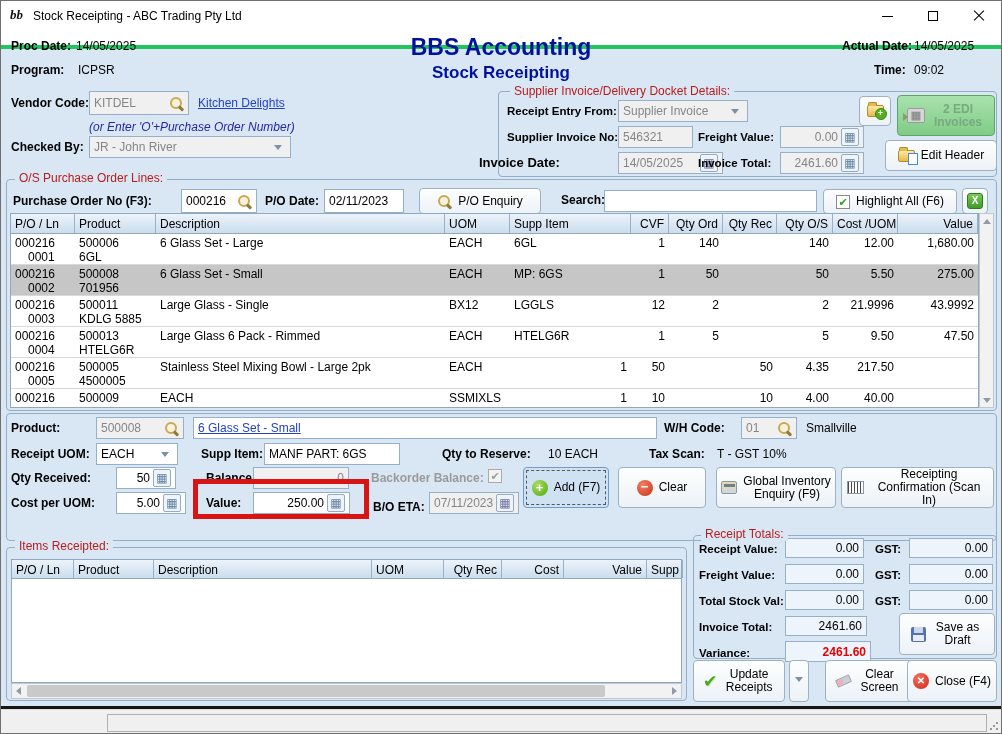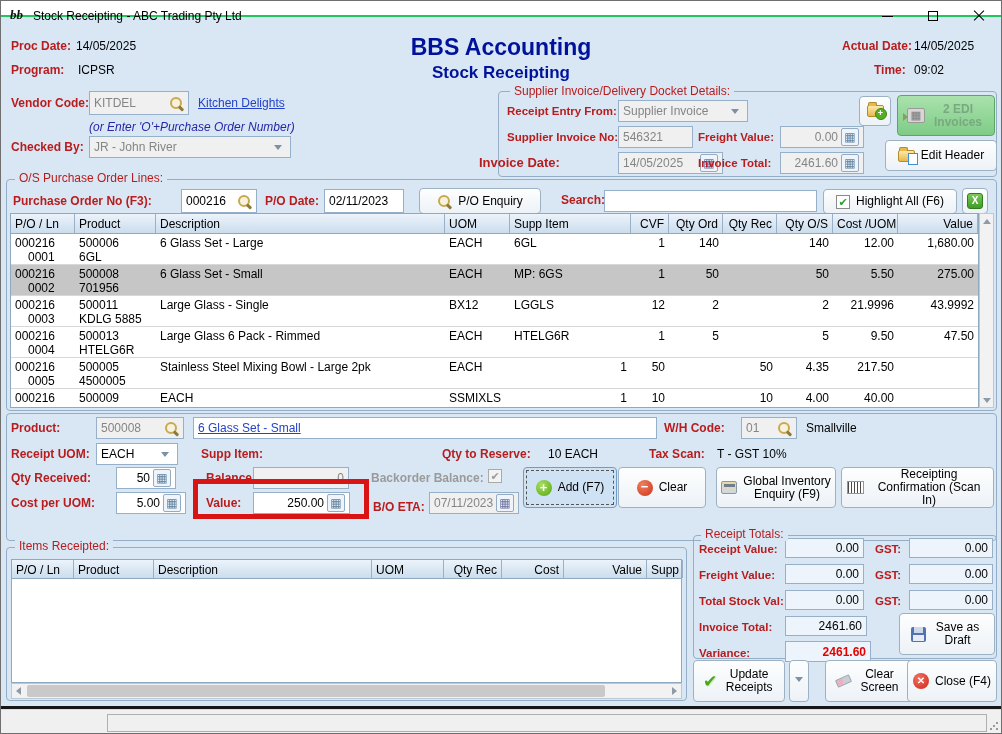--- a/index.html
+++ b/index.html
@@ -1,32 +1,32 @@
 <!DOCTYPE html>
 <html><head>
 <meta charset="utf-8">
 <style>
   * { box-sizing: border-box; margin:0; padding:0; }
   body { font-family: "Liberation Sans", sans-serif; font-size:12px; background:#888; }
   .win { position:relative; width:1002px; height:734px; background:#d9e7f5; border:1px solid #6f6f6f; overflow:hidden; }
   .abs { position:absolute; }
 
   
-  .titlebar { position:absolute; left:0; top:0; width:100%; height:16px; background:#ffffff; border-bottom:2px solid #22c55e; }
+  .titlebar { position:absolute; left:0; top:0; width:100%; height:48px; background:#ffffff; border-bottom:4px solid #22c55e; }
   .title-text { position:absolute; left:32px; top:8px; font-size:12px; color:#000; }
   .winbtn { position:absolute; top:0; width:46px; height:30px; display:flex; align-items:center; justify-content:center; }
   .glyph-min { width:11px; height:1px; background:#000; }
   .glyph-max { width:10px; height:10px; border:1px solid #000; }
   .glyph-close { position:relative; width:12px; height:12px; }
   .glyph-close::before, .glyph-close::after { content:''; position:absolute; left:-1px; top:5px; width:14px; height:1px; background:#000; }
   .glyph-close::before { transform:rotate(45deg); } .glyph-close::after { transform:rotate(-45deg); }
   .appicon { position:absolute; left:9px; top:6px; width:18px; height:18px; font-family:"Liberation Serif", serif; font-weight:bold; font-style:italic; font-size:13px; color:#111; }
 
   
-  .lbl { position:absolute; font-weight:bold; color:#b91c1c; line-height:14px; white-space:nowrap; }
+  .lbl { position:absolute; font-weight:bold; color:#000000; line-height:14px; white-space:nowrap; }
   .val { position:absolute; color:#000; line-height:14px; white-space:nowrap; }
   .navy { color:#00129b; }
   .grptitle { position:absolute; color:#b91c1c; background:#d9e7f5; padding:0 4px; line-height:13px; white-space:nowrap; z-index:2; }
   .link { color:#2442c8; text-decoration:underline; cursor:pointer; white-space:nowrap; }
   .hint { font-style:italic; color:#2525a8; }
   .graylbl { color:#9a9a9a; }
 
   
   .grp { position:absolute; border:1px solid #93aec6; border-radius:4px; background:transparent; }
 
@@ -381,20 +381,23 @@
 
   <span class="lbl" style="left:10px;top:446px">Receipt UOM:</span>
   <div class="fld" style="left:95px;top:442px;width:82px">
     <span class="ft">EACH</span>
       <span class="fx"></span>
       <span class="chevbox">
         <span class="tri-dn"></span>
       </span>
   </div>
   <span class="lbl" style="left:200px;top:446px">Supp Item:</span>
+  <div class="fld" style="left:263px;top:442px;width:136px">
+      <span class="ft">MANF PART: 6GS</span>
+    </div>
   <span class="lbl" style="left:441px;top:446px">Qty to Reserve:</span>
   <span class="val" style="left:547px;top:446px">10 EACH</span>
   <span class="lbl" style="left:648px;top:446px">Tax Scan:</span>
   <span class="val" style="left:716px;top:446px">T - GST 10%</span>
 
   <span class="lbl" style="left:10px;top:470px">Qty Received:</span>
   <div class="fld" style="left:115px;top:466px;width:60px">
     <span class="fx"></span>
       <span class="ft">50</span>
       <span class="icon-calc" style="margin-left:3px"></span>
@@ -420,21 +423,21 @@
   </div>
   <span class="lbl" style="left:372px;top:499px">B/O ETA:</span>
   <div class="fld dis" style="left:428px;top:491px;width:90px">
     <span class="ft">07/11/2023</span>
       <span class="fx"></span>
       <span class="icon-cal"></span>
   </div>
 
   <div class="annot" style="left:192px;top:478px;width:176px;height:40px"></div>
 
-  <div class="btn focus" style="left:522px;top:466px;width:94px;height:41px">
+  <div class="btn focus" style="left:522px;top:466px;width:86px;height:41px">
     <span class="icon-plus"></span>
       <span class="bl">Add (F7)</span>
   </div>
   <div class="btn" style="left:617px;top:466px;width:88px;height:41px">
     <span class="icon-minus"></span>
       <span class="bl">Clear</span>
   </div>
   <div class="btn" style="left:715px;top:466px;width:120px;height:41px">
     <span class="icon-register"></span>
       <span class="bl" style="width:88px;white-space:normal">Global Inventory Enquiry (F9)</span>

